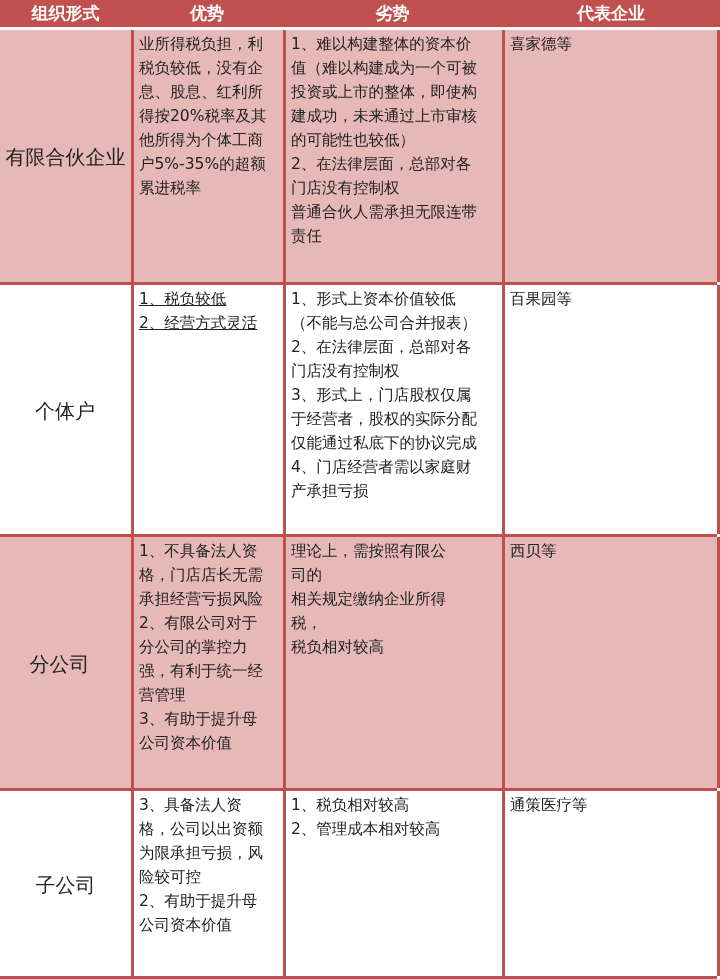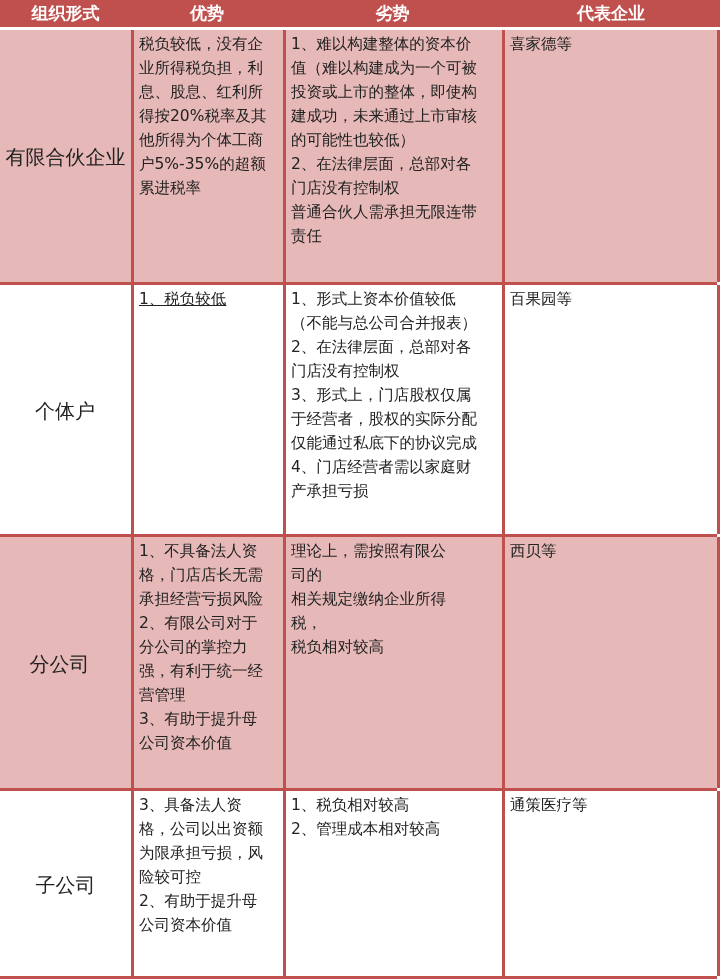--- a/index.html
+++ b/index.html
@@ -30,22 +30,22 @@
   <div class="header">
     <div class="hcell" style="left:0;width:131px;">组织形式</div>
     <div class="hcell" style="left:131px;width:152px;">优势</div>
     <div class="hcell" style="left:283px;width:219px;">劣势</div>
     <div class="hcell" style="left:502px;width:218px;">代表企业</div>
   </div>
 
   <div class="row pink" style="top:30px;height:252px;">
     <div class="cell first" style="left:0;width:131px;">有限合伙企业</div>
     <div class="cell" style="left:131px;width:152px;">
+      <span class="line">业所得税负担，利</span>
       <span class="line">税负较低，没有企</span>
-      <span class="line">业所得税负担，利</span>
       <span class="line">息、股息、红利所</span>
       <span class="line">得按20%税率及其</span>
       <span class="line">他所得为个体工商</span>
       <span class="line">户5%-35%的超额</span>
       <span class="line">累进税率</span>
     </div>
     <div class="cell" style="left:283px;width:219px;">
       <span class="line">1、难以构建整体的资本价</span>
       <span class="line">值（难以构建成为一个可被</span>
       <span class="line">投资或上市的整体，即使构</span>
@@ -56,20 +56,21 @@
       <span class="line">普通合伙人需承担无限连带</span>
       <span class="line">责任</span>
     </div>
     <div class="cell last" style="left:502px;width:218px;">喜家德等</div>
   </div>
 
   <div class="row white" style="top:285px;height:249px;">
     <div class="cell first" style="left:0;width:130px;">个体户</div>
     <div class="cell" style="left:131px;width:152px;text-decoration:underline;">
       <span class="line">1、税负较低</span>
+      <span class="line">2、经营方式灵活</span>
     </div>
     <div class="cell" style="left:283px;width:205px;">
       <span class="line">1、形式上资本价值较低</span>
       <span class="line">（不能与总公司合并报表）</span>
       <span class="line">2、在法律层面，总部对各</span>
       <span class="line">门店没有控制权</span>
       <span class="line">3、形式上，门店股权仅属</span>
       <span class="line">于经营者，股权的实际分配</span>
       <span class="line">仅能通过私底下的协议完成</span>
       <span class="line">4、门店经营者需以家庭财</span>

